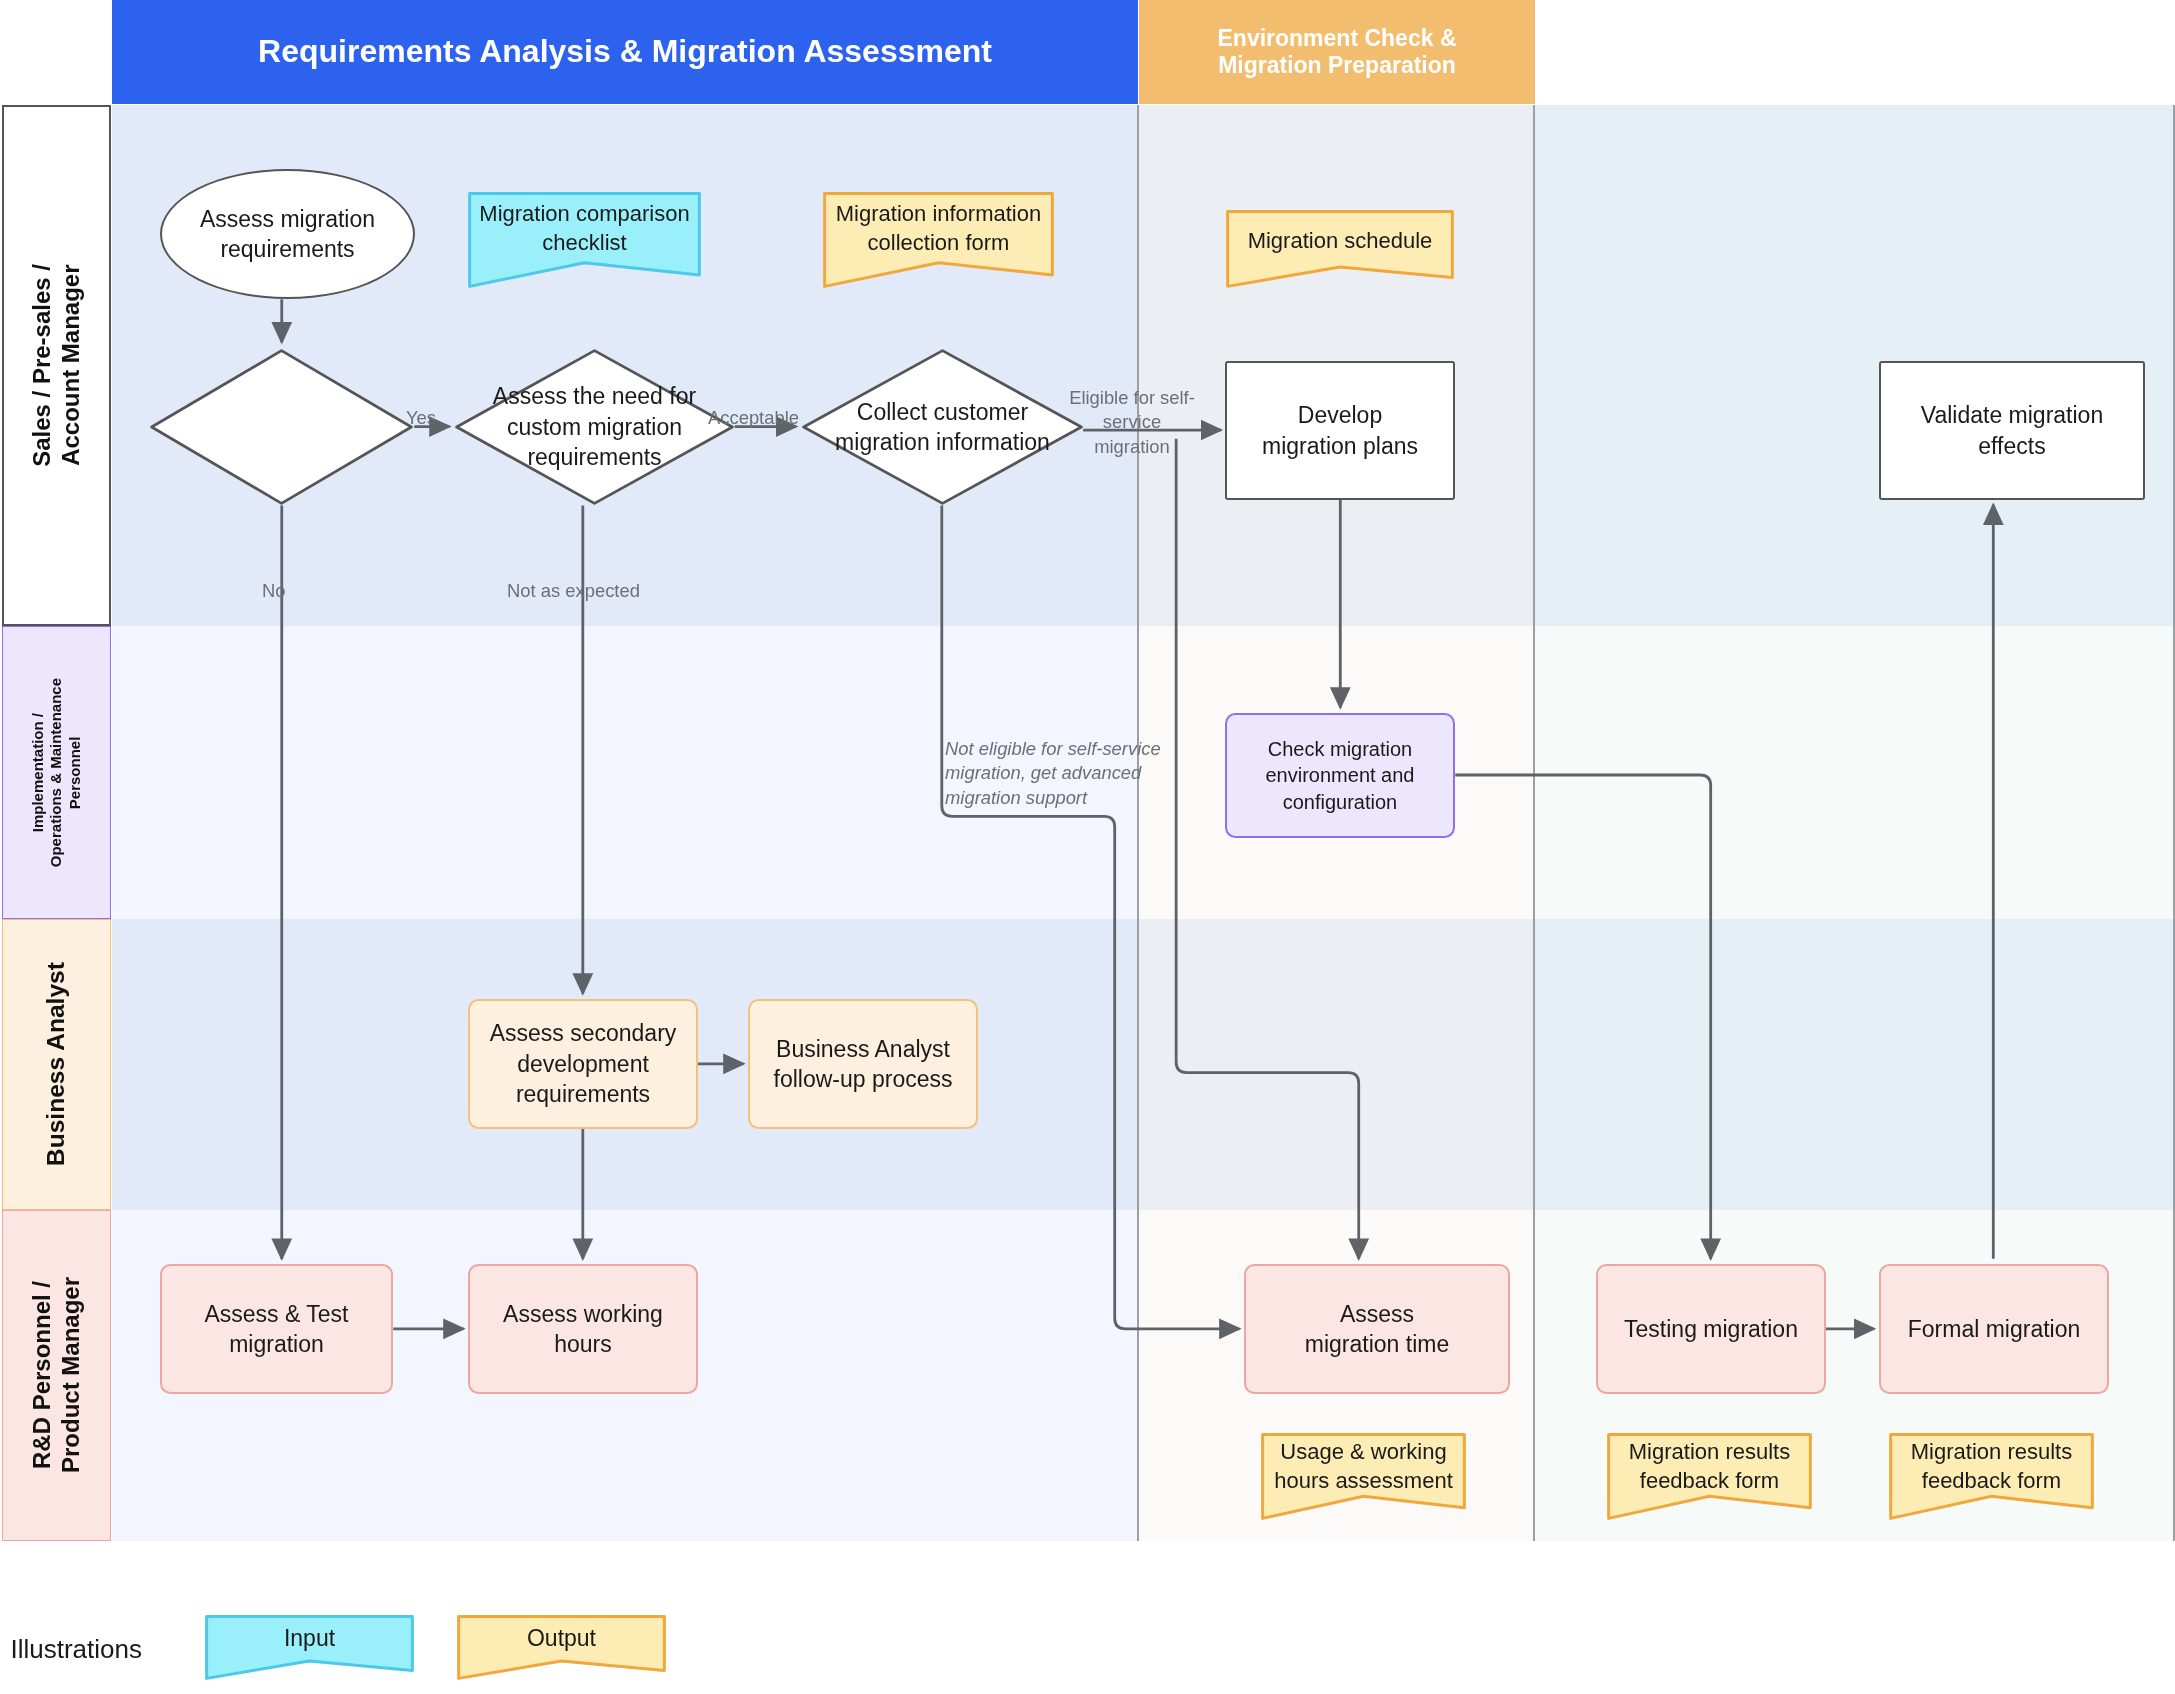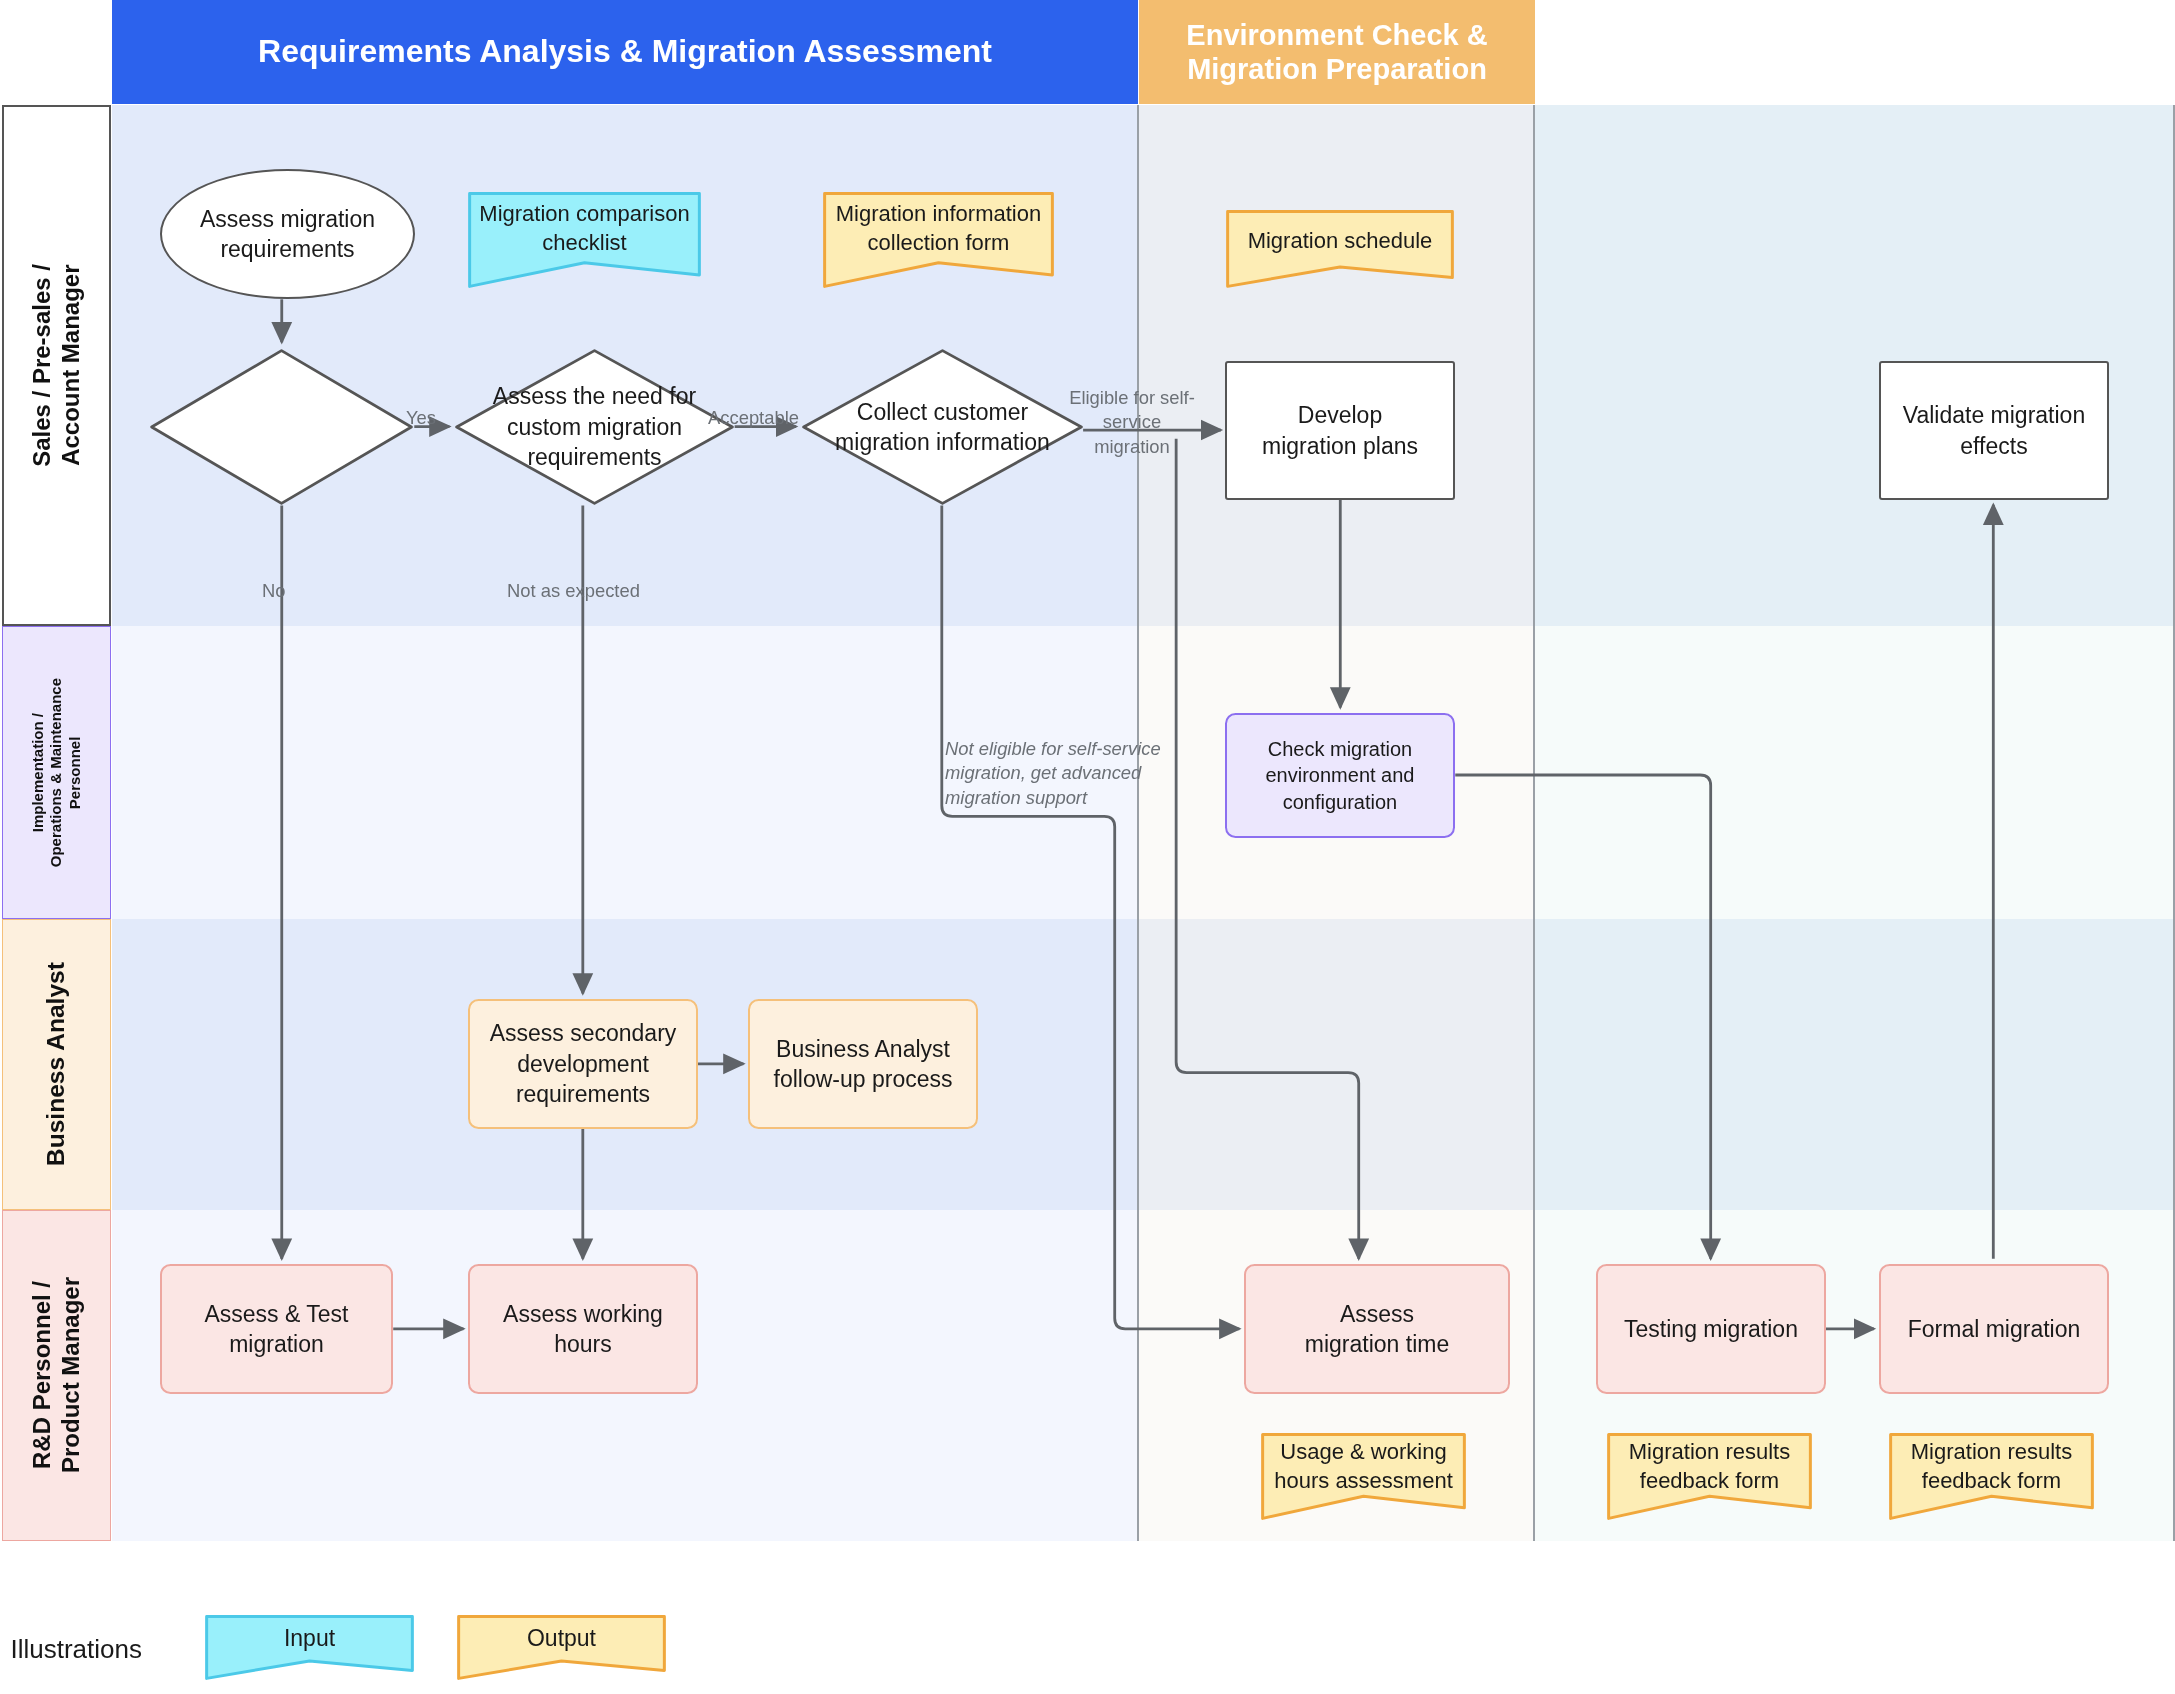--- a/index.html
+++ b/index.html
@@ -163,21 +163,21 @@
   <div class="lane-band" style="top:919px; width:2063px; height:291px; background:rgba(221,231,250,0.55);"></div>
   <div class="lane-band" style="top:1210px; width:2063px; height:331px; background:rgba(250,252,255,0.62);"></div>
 
   <div class="vdiv" style="left:1137px; top:105px; height:1436px;"></div>
   <div class="vdiv" style="left:1533px; top:105px; height:1436px;"></div>
   <div class="vdiv" style="left:2173px; top:105px; height:1436px;"></div>
 
   <div class="col-head" style="left:112px; width:1026px; background:#2c62ed;">
     <span>Requirements Analysis &amp; Migration Assessment</span>
   </div>
-  <div class="col-head" style="left:1139px; width:396px; background:#f3bd6f; font-size:29px;">
+  <div class="col-head" style="left:1139px; width:396px; background:#f3bd6f; font-size:23px;">
     <span>Environment Check &amp;
 Migration Preparation</span>
   </div>
 
   <div class="lane-head" style="top:105px; height:521px; background:#ffffff; border-color:#555;">
     <span style="font-size:24px;">Sales / Pre-sales /
 Account Manager</span>
   </div>
   <div class="lane-head" style="top:626px; height:293px; background:#ece7fd; border-color:#8c6ff0; border-width:1.8px;">
     <span style="font-size:15px;">Implementation /
@@ -258,21 +258,21 @@
     </svg>
     <span class="dlabel" style="width:128%;">Collect customer
 migration information</span>
   </div>
 
   <div class="node n-proc" style="left:1225px; top:361px; width:230px; height:139px;">
     <span>Develop
 migration plans</span>
   </div>
 
-  <div class="node n-proc" style="left:1879px; top:361px; width:230px; height:139px;">
+  <div class="node n-proc" style="left:1879px; top:361px; width:266px; height:139px;">
     <span>Validate migration
 effects</span>
   </div>
 
   <div class="node n-purple" style="left:1225px; top:713px; width:230px; height:125px;">
     <span>Check migration
 environment and
 configuration</span>
   </div>
 

